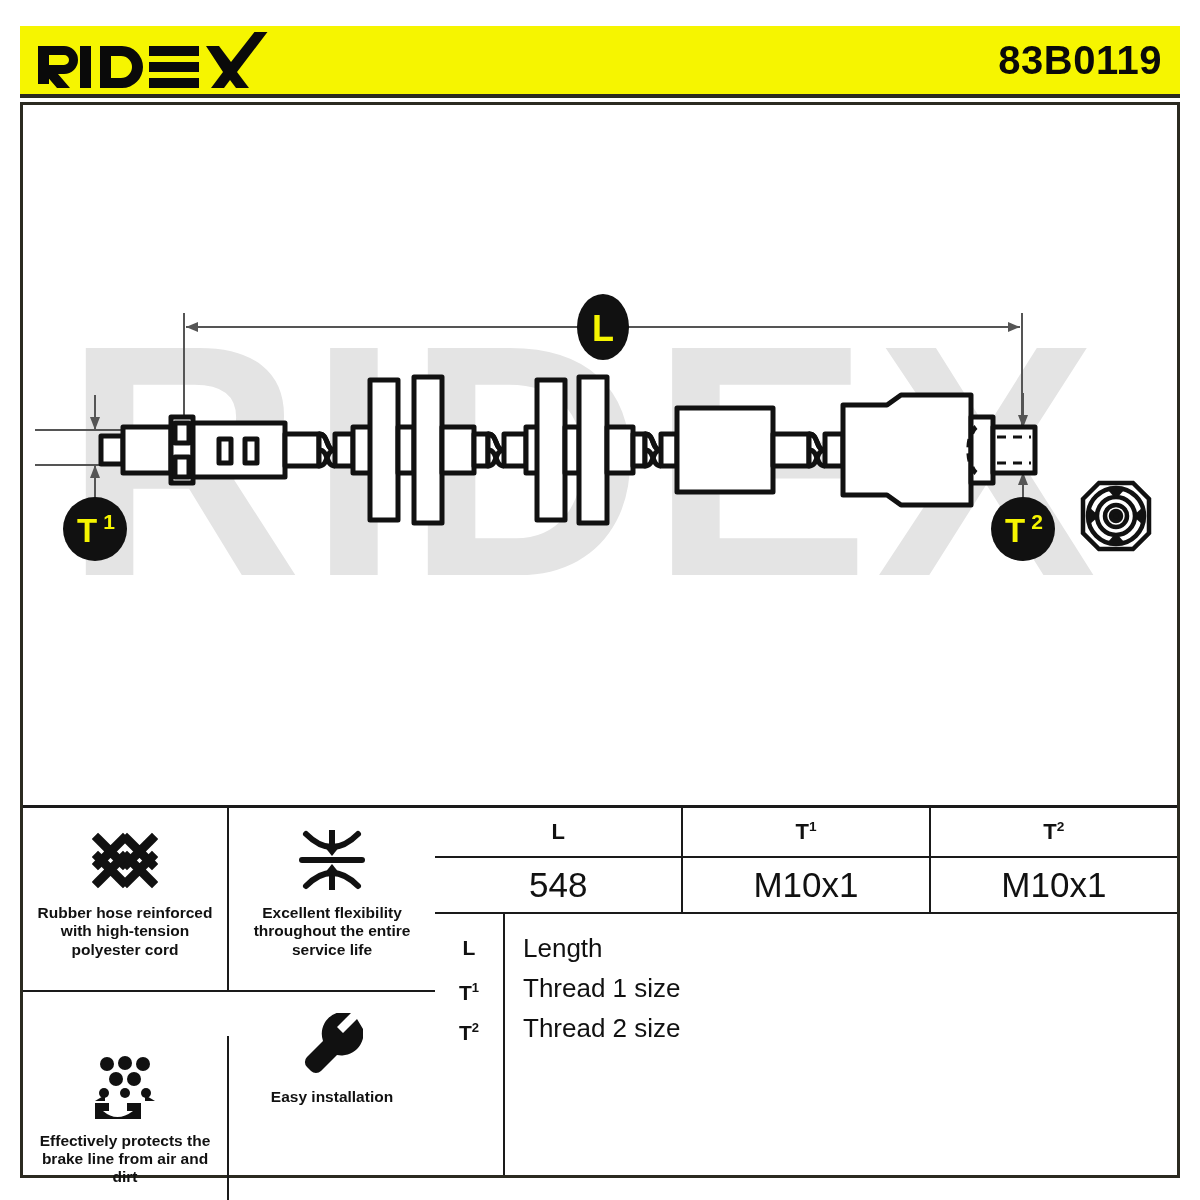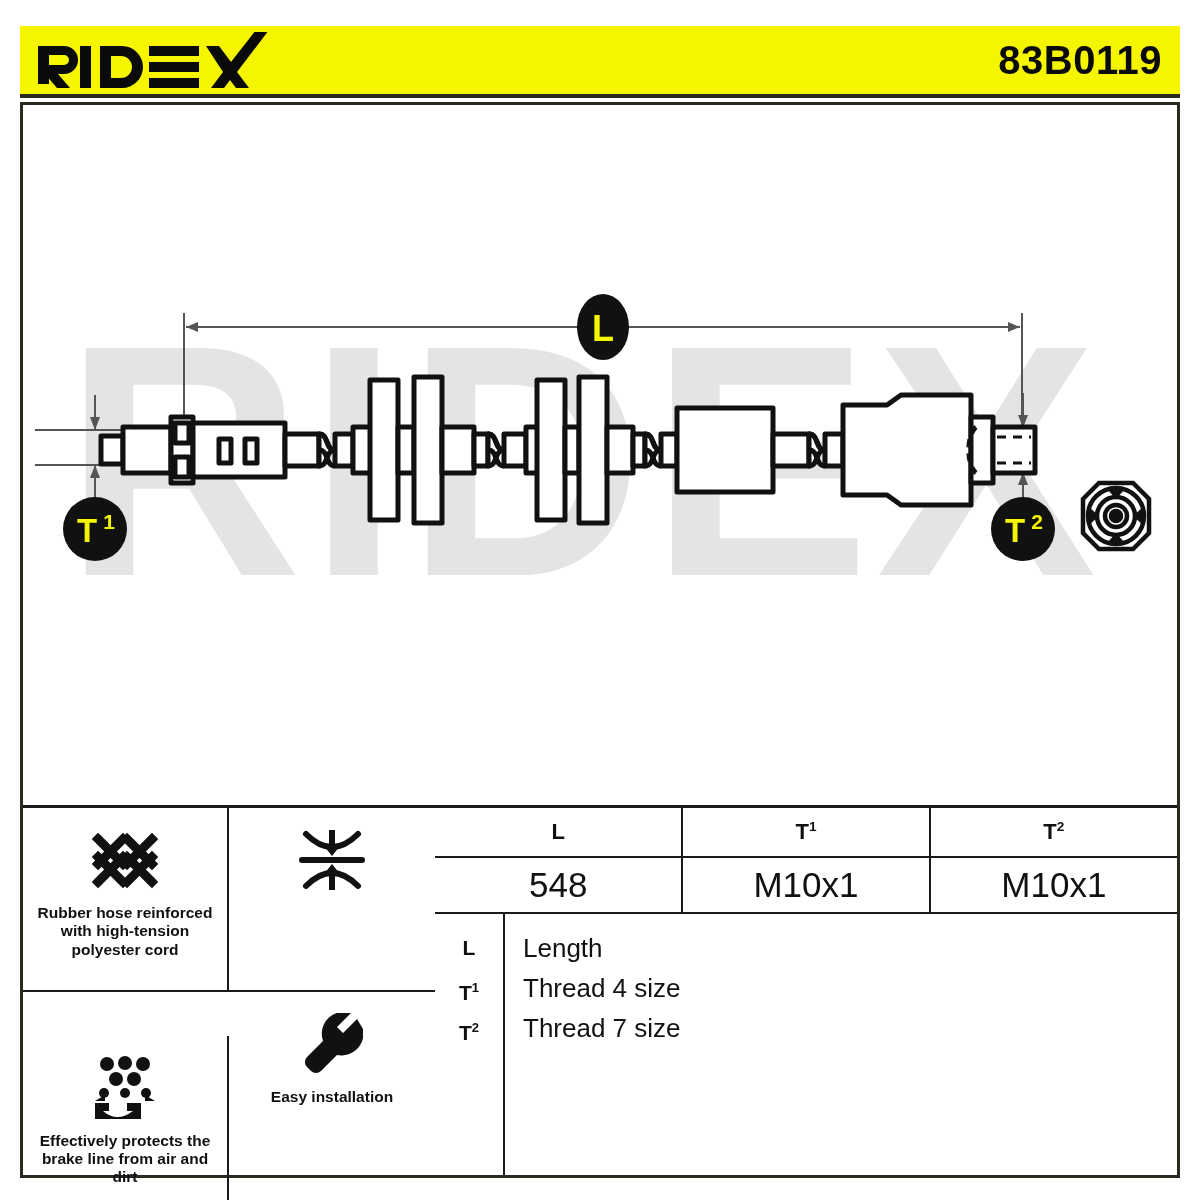--- a/index.html
+++ b/index.html
@@ -268,20 +268,21 @@
                 <path d="M10 60 q26 -26 52 0"></path>
               </g>
               <g fill="#111">
                 <rect x="33" y="4" width="6" height="18"></rect>
                 <path d="M28 20 h16 l-8 10 Z"></path>
                 <rect x="33" y="46" width="6" height="18"></rect>
                 <path d="M28 48 h16 l-8 -10 Z"></path>
               </g>
             </svg>
           </div>
+          <div class="feat-txt">Excellent flexibility throughout the entire service life</div>
         </div>
 
         <div class="feat b0" style="border-bottom:none;margin-top:44px;">
           <div class="feat-icon">
             <svg width="76" height="66" viewBox="0 0 76 66">
               <g fill="#111">
                 <circle cx="20" cy="9" r="7"></circle>
                   <circle cx="38" cy="8" r="7"></circle>
                   <circle cx="56" cy="9" r="7"></circle>
                 <circle cx="29" cy="24" r="7"></circle>
@@ -333,21 +334,21 @@
           <div class="legend-keys">
             <div class="lg-key">
               <span>L</span></div>
             <div class="lg-key">
               <span>T</span><sup>1</sup></div>
             <div class="lg-key">
               <span>T</span><sup>2</sup></div>
           </div>
           <div class="legend-vals">
             <div class="lg-val">Length</div>
-            <div class="lg-val">Thread 4 size</div>
-            <div class="lg-val">Thread 7 size</div>
+            <div class="lg-val">Thread 1 size</div>
+            <div class="lg-val">Thread 2 size</div>
           </div>
         </div>
       </div>
 
     </div>
   </div>
 </div>
 
 </body></html>

